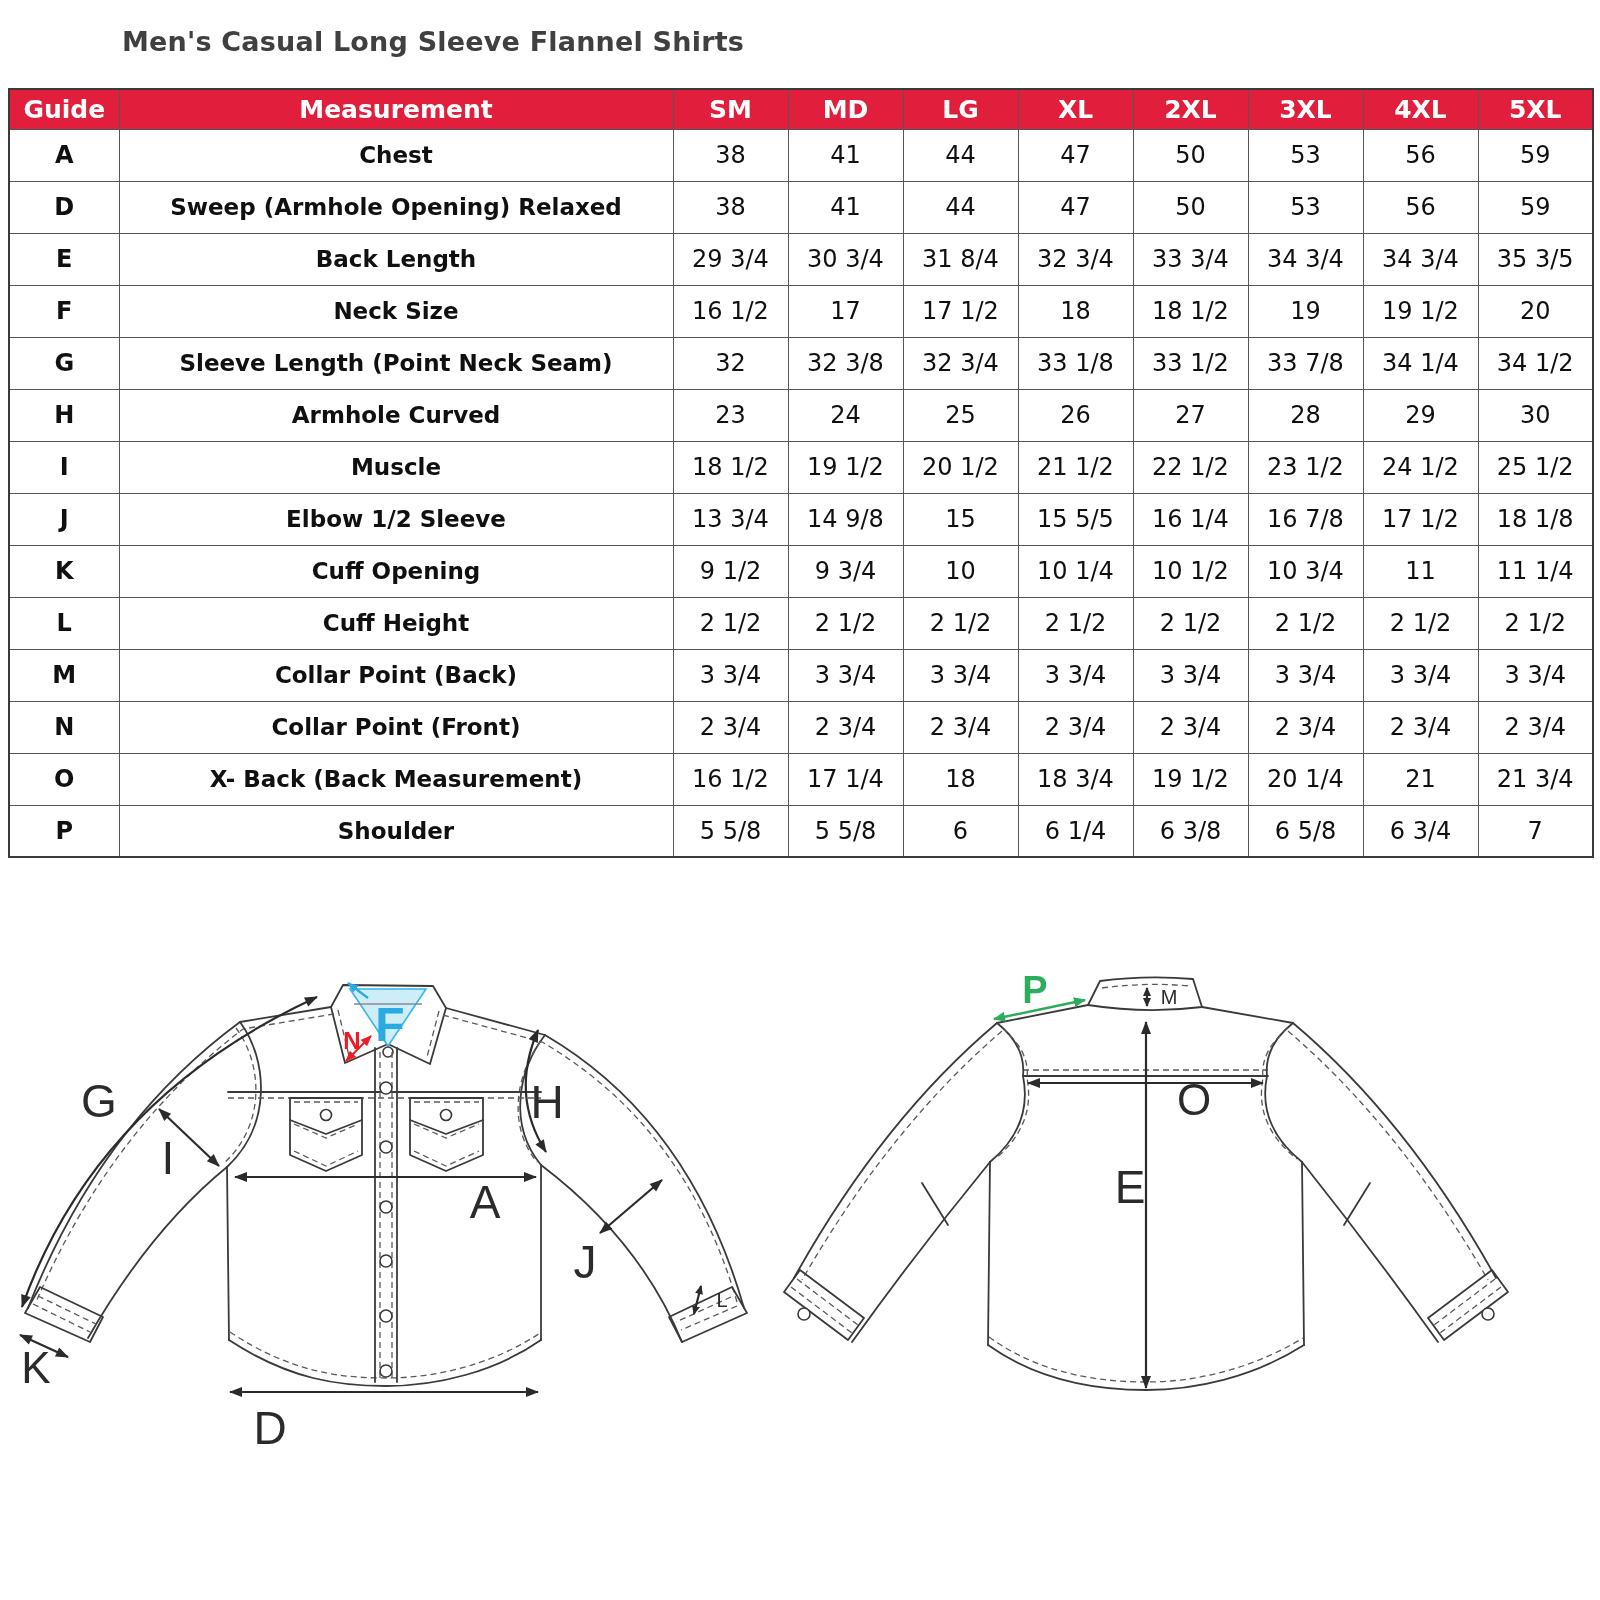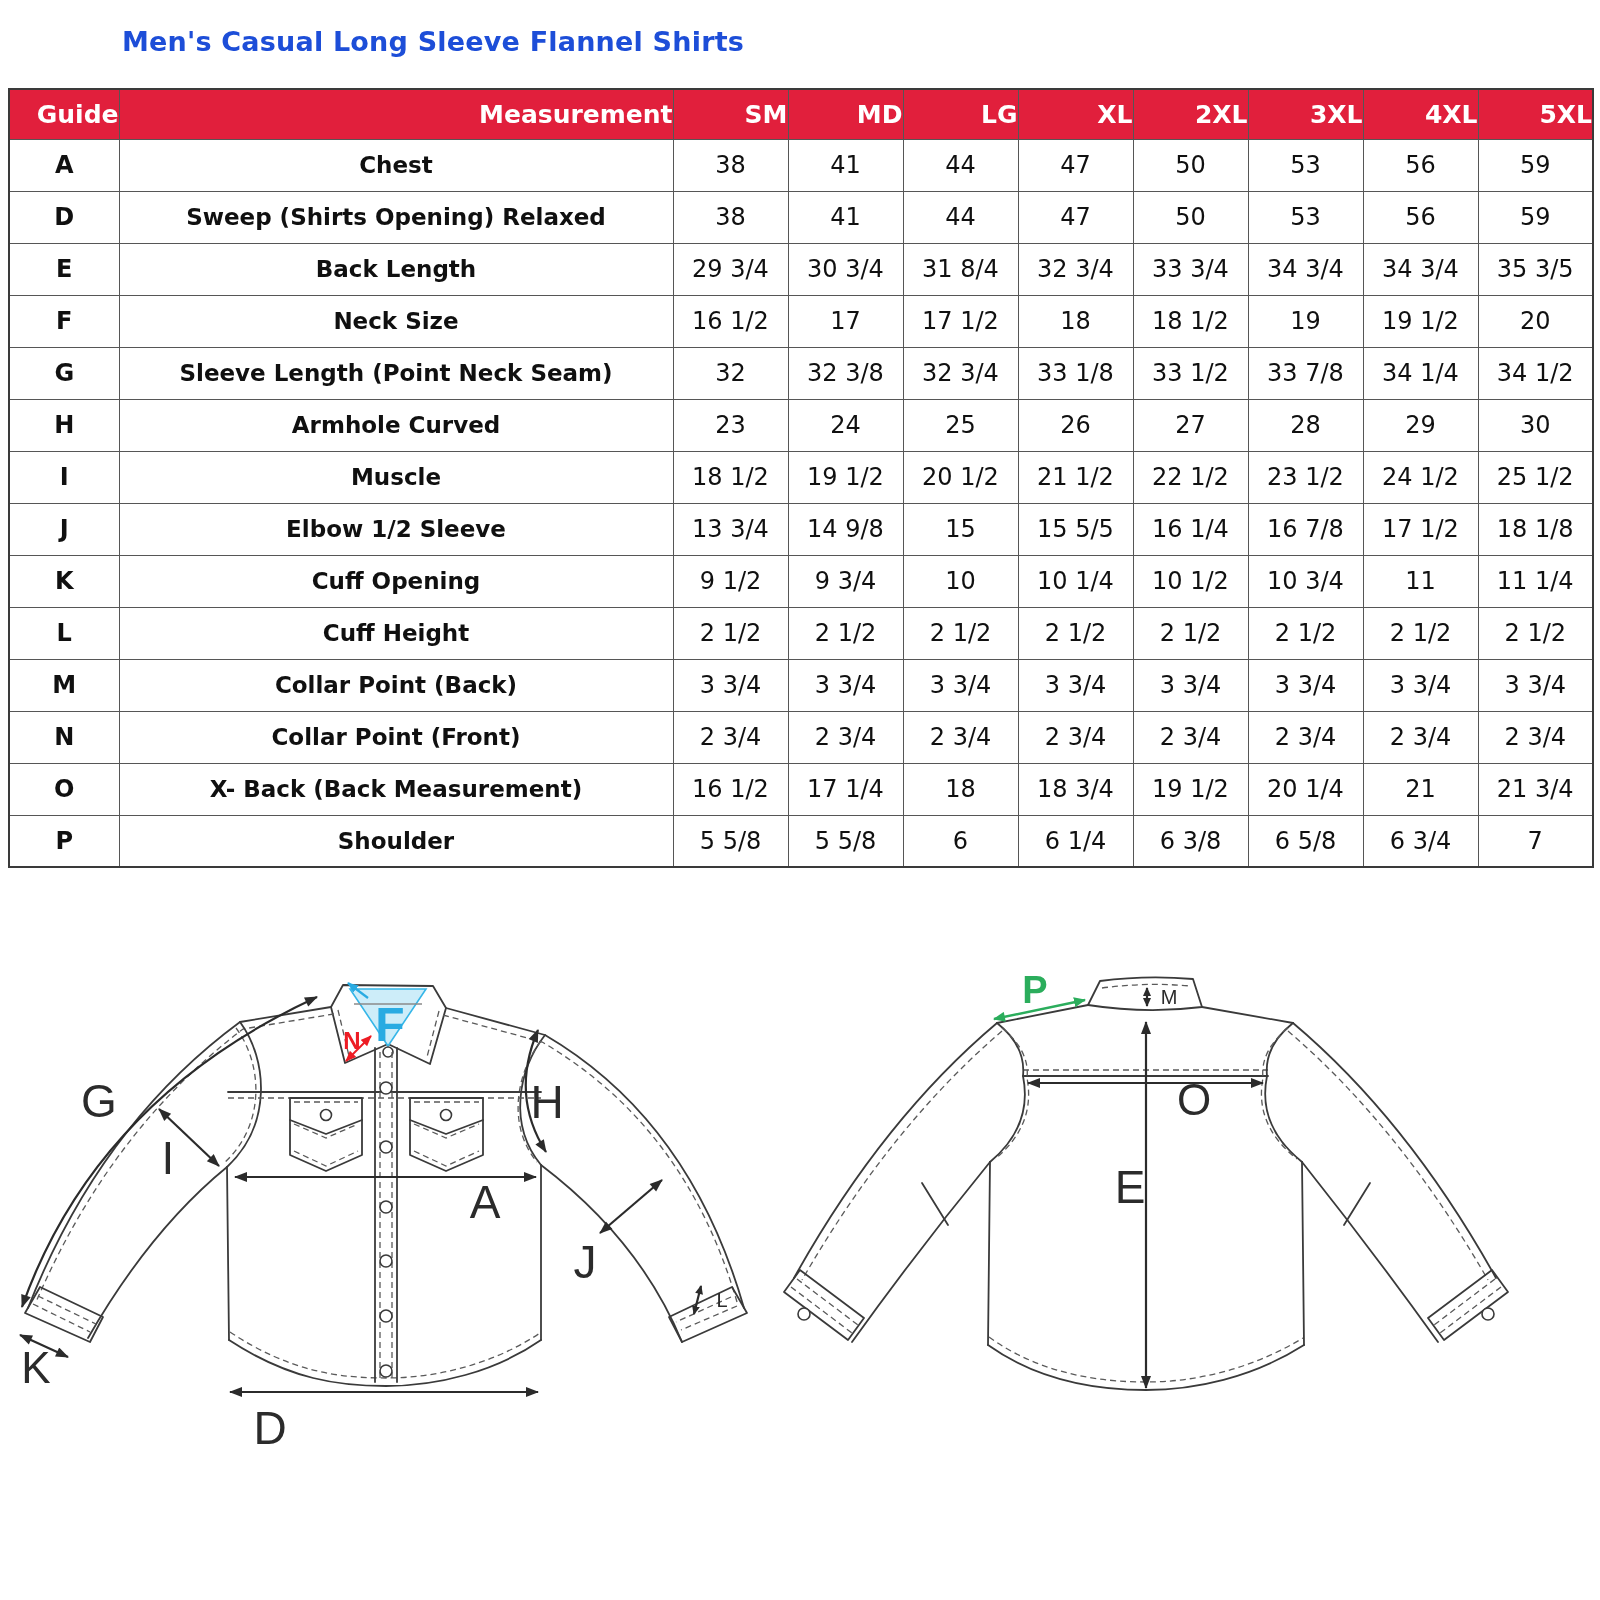--- a/index.html
+++ b/index.html
@@ -3,34 +3,34 @@
 <meta charset="utf-8">
 <style>
   * { margin:0; padding:0; box-sizing:border-box; }
   html,body { background:#ffffff; }
   body {
     width:1600px; height:1600px; position:relative; overflow:hidden;
     font-family:"DejaVu Sans","Liberation Sans",sans-serif;
   }
   .title {
     position:absolute; left:122px; top:26px;
-    font-size:27px; font-weight:bold; color:#1d4ed8; letter-spacing:0.2px;
+    font-size:27px; font-weight:bold; color:#404040; letter-spacing:0.2px;
   }
   table.size-table {
     position:absolute; left:8px; top:88px; width:1584px;
     border-collapse:collapse; table-layout:fixed;
     border:2px solid #3a3a3a;
   }
   .size-table th, .size-table td {
     border:1px solid #565656; text-align:center; vertical-align:middle;
     overflow:hidden; white-space:nowrap;
   }
   .size-table thead th {
     background:var(--header-bg,#E11F3C); color:var(--header-fg,#ffffff);
-    font-size:25px; font-weight:bold; height:50px;text-align:right;
+    font-size:25px; font-weight:bold; height:40px;
   }
   .size-table tbody td { height:52px; font-size:24px; color:#101010; background:#ffffff; }
   .size-table td.guide-cell { font-weight:bold; font-size:24px; }
   .size-table td.meas-cell  { font-weight:bold; font-size:23px; }
   .size-table td.value-cell { font-weight:normal; }
   .diagram-svg { position:absolute; }
   #front-svg { left:0px;  top:930px; }
   #back-svg  { left:770px; top:930px; }
   svg text { font-family:"Liberation Sans","DejaVu Sans",sans-serif; }
   .shirt-line   { fill:none; stroke:#3a3a3a; stroke-width:1.8; stroke-linejoin:round; stroke-linecap:round; }
@@ -83,21 +83,21 @@
           <td class="value-cell">41</td>
           <td class="value-cell">44</td>
           <td class="value-cell">47</td>
           <td class="value-cell">50</td>
           <td class="value-cell">53</td>
           <td class="value-cell">56</td>
           <td class="value-cell">59</td>
         </tr>
         <tr>
           <td class="guide-cell">D</td>
-          <td class="meas-cell">Sweep (Shirts Opening)  Relaxed</td>
+          <td class="meas-cell">Sweep (Armhole Opening)  Relaxed</td>
           <td class="value-cell">38</td>
           <td class="value-cell">41</td>
           <td class="value-cell">44</td>
           <td class="value-cell">47</td>
           <td class="value-cell">50</td>
           <td class="value-cell">53</td>
           <td class="value-cell">56</td>
           <td class="value-cell">59</td>
         </tr>
         <tr>

